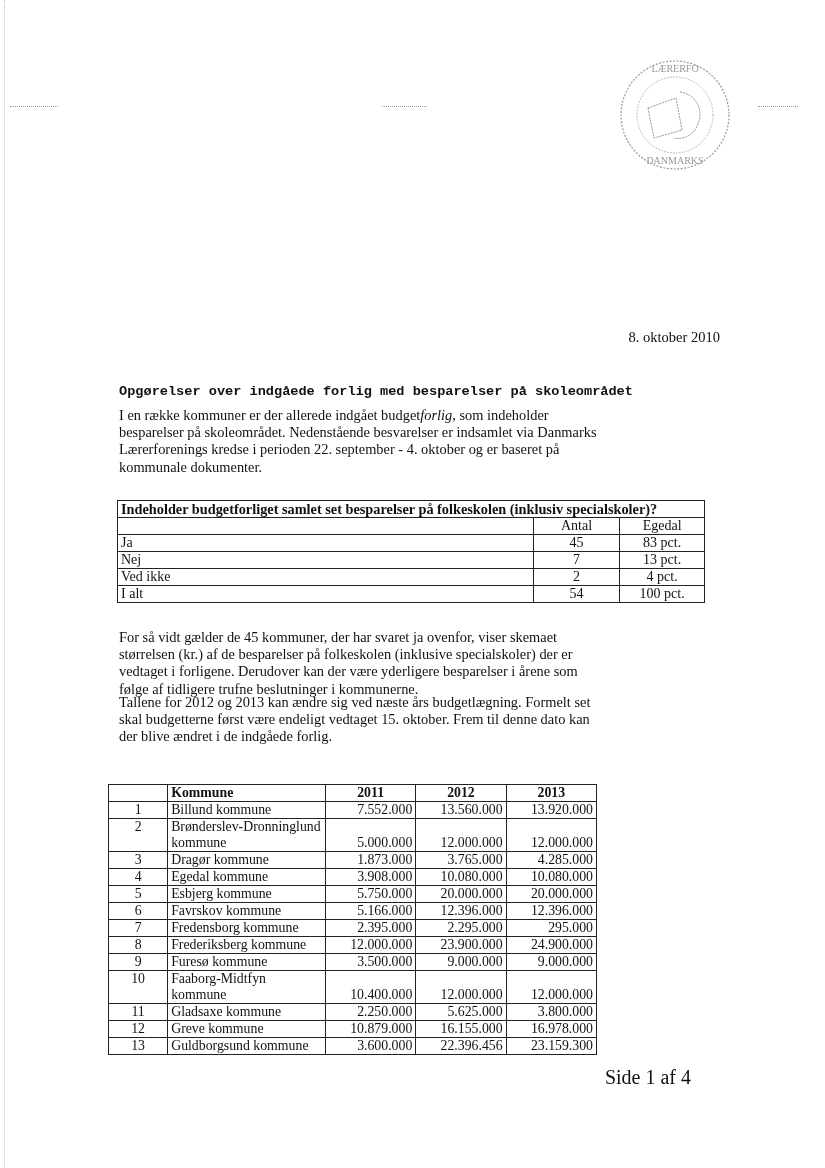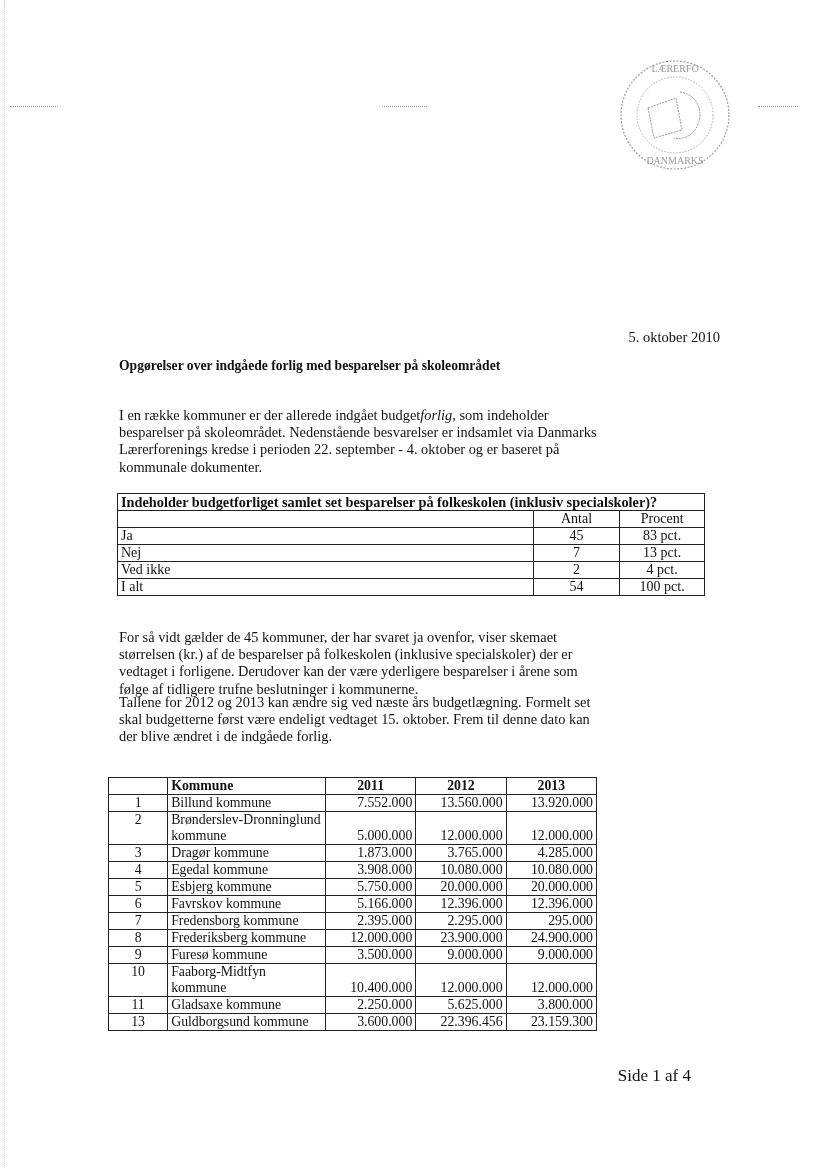--- a/index.html
+++ b/index.html
@@ -3,72 +3,72 @@
 <meta charset="utf-8">
 <style>
   html, body { margin:0; padding:0; background:#fff; }
   body { width:825px; height:1168px; position:relative; overflow:hidden;
          font-family:"Liberation Serif", "DejaVu Serif", serif; color:#111; }
   .edge-line { position:absolute; left:4px; top:0; width:1px; height:1168px;
                border-left:1px dotted #c8c8c8; }
   .scan-dots { position:absolute; top:106px; height:2px; border-top:1px dotted #999; }
   .seal { position:absolute; left:618px; top:58px; width:114px; height:114px; }
   .date { position:absolute; right:105px; top:329px; font-size:14.5px; }
-  .title { position:absolute; left:119px; top:358px; font-family:Liberation Serif, serif;
+  .title { position:absolute; left:119px; top:384px; font-family:Liberation Mono, monospace;
            font-weight:bold; font-size:13.6px; }
   .para { position:absolute; left:119px; width:480px; font-size:14.4px; line-height:17.2px; }
   .p1 { top:407px; }
   .p2 { top:629px; }
   .p3 { top:694px; }
-  table { border-collapse:collapse; position:absolute; font-size:14px; }
+  table { border-collapse:collapse; position:absolute; font-size:14px;margin-top:7px; }
   td, th { border:1px solid #222; padding:0 3px; line-height:16px; }
   .t1 { left:117px; top:493px; width:588px; }
   .t1 .q { font-weight:bold; font-size:14.3px; text-align:left; }
   .t1 td.num { text-align:center; }
   .t1 .c1 { width:412px; } .t1 .c2 { width:80px; } .t1 .c3 { width:78px; }
   .t2 { left:108px; top:777px; width:489px; font-size:13.8px; }
   .t2 th { font-weight:bold; text-align:center; }
   .t2 th.kom { text-align:left; }
   .t2 td.idx { text-align:center; width:50px; vertical-align:top; }
   .t2 td.name { width:145px; }
   .t2 td.num { text-align:right; width:80px; vertical-align:bottom; }
-  .pager { position:absolute; right:134px; top:1066px; font-size:17px; }
+  .pager { position:absolute; right:134px; top:1066px; font-size:20px; }
 </style>
 </head>
 <body>
 
 <div class="edge-line"></div>
 <div class="scan-dots" style="left:10px;width:48px"></div>
 <div class="scan-dots" style="left:382px;width:45px"></div>
 <div class="scan-dots" style="left:758px;width:40px"></div>
 
 <svg class="seal" viewBox="0 0 114 114">
   <circle cx="57" cy="57" r="54" fill="none" stroke="#999" stroke-width="1.2" stroke-dasharray="2 1.5"></circle>
   <circle cx="57" cy="57" r="38" fill="none" stroke="#aaa" stroke-width="1" stroke-dasharray="1.5 1.5"></circle>
   <path d="M30 50 L58 40 L64 72 L36 80 Z" fill="none" stroke="#999" stroke-width="1" stroke-dasharray="2 1"></path>
   <path d="M62 34 C78 36 86 52 80 66 C76 78 64 82 56 80" fill="none" stroke="#999" stroke-width="1" stroke-dasharray="2 1"></path>
   <text x="57" y="14" font-size="10" text-anchor="middle" fill="#999" font-family="Liberation Serif, serif">LÆRERFO</text>
   <text x="57" y="106" font-size="10" text-anchor="middle" fill="#999" font-family="Liberation Serif, serif">DANMARKS</text>
 </svg>
 
-<div class="date">5. oktober 2010</div>
+<div class="date">8. oktober 2010</div>
 
 <div class="title">Opgørelser over indgåede forlig med besparelser på skoleområdet</div>
 
 <div class="para p1"><span>I en række kommuner er der allerede indgået budget</span><i>forlig</i><span>, som indeholder besparelser på skoleområdet. Nedenstående besvarelser er indsamlet via Danmarks Lærerforenings kredse i perioden 22. september - 4. oktober og er baseret på kommunale dokumenter.</span></div>
 
 <table class="t1">
   <tbody>
       <tr>
     <td colspan="3" class="q">Indeholder budgetforliget samlet set besparelser på folkeskolen (inklusiv specialskoler)?</td>
   </tr>
   <tr>
     <td class="c1"></td>
     <td class="c2 num">Antal</td>
-    <td class="c3 num">Procent</td>
+    <td class="c3 num">Egedal</td>
   </tr>
   <tr>
     <td>Ja</td>
     <td class="num">45</td>
     <td class="num">83 pct.</td>
   </tr>
   <tr>
     <td>Nej</td>
     <td class="num">7</td>
     <td class="num">13 pct.</td>
@@ -171,20 +171,27 @@
         <td class="num">12.000.000</td>
       </tr>
       <tr>
         <td class="idx">11</td>
         <td class="name">Gladsaxe kommune</td>
         <td class="num">2.250.000</td>
         <td class="num">5.625.000</td>
         <td class="num">3.800.000</td>
       </tr>
       <tr>
+        <td class="idx">12</td>
+        <td class="name">Greve kommune</td>
+        <td class="num">10.879.000</td>
+        <td class="num">16.155.000</td>
+        <td class="num">16.978.000</td>
+      </tr>
+      <tr>
         <td class="idx">13</td>
         <td class="name">Guldborgsund kommune</td>
         <td class="num">3.600.000</td>
         <td class="num">22.396.456</td>
         <td class="num">23.159.300</td>
       </tr>
     </tbody>
 </table>
 
 <div class="pager">Side 1 af 4</div>

